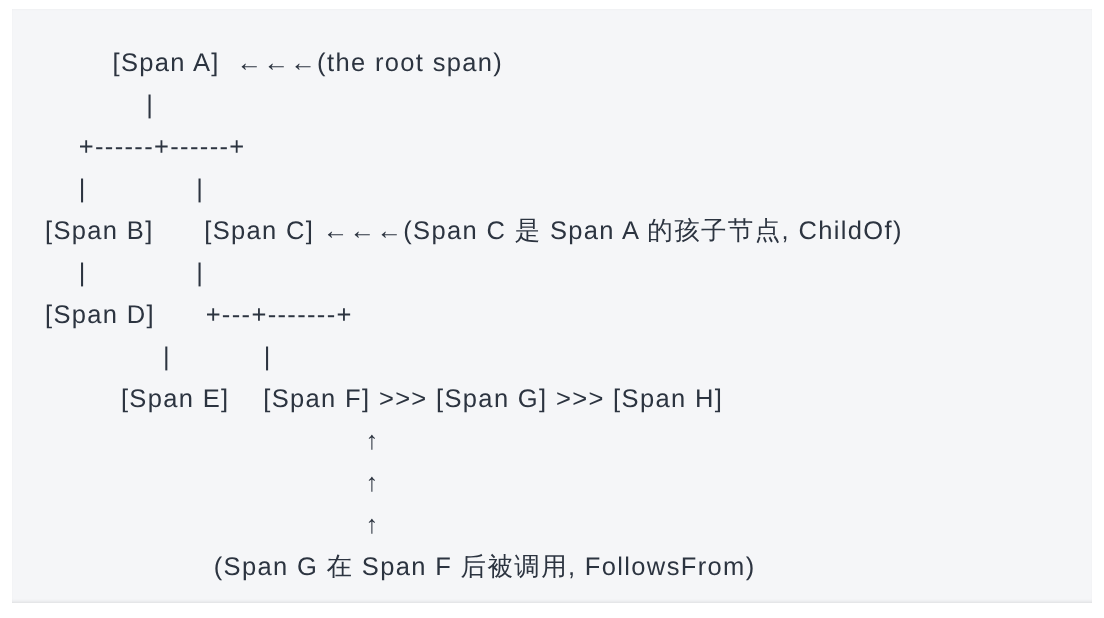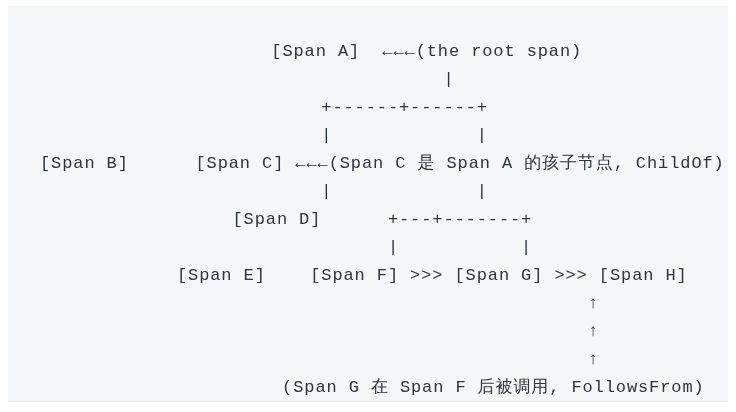--- a/index.html
+++ b/index.html
@@ -27,29 +27,28 @@
     border-bottom: 10px solid #ffffff;
     box-shadow: inset 0 -2px 3px -2px rgba(0,0,0,0.16),
                 inset 0 2px 2px -2px rgba(0,0,0,0.05);
     overflow: hidden;
   }
 
   #ascii-art {
     position: absolute;
     left: 22px;
     top: 22px;
-    margin: 10px;
+    margin: 0;
     padding: 0;
-    font-family: Liberation Mono, monospace;
+    font-family: Liberation Sans, sans-serif;
     font-size: 17px;
     line-height: 28px;
     letter-spacing: 0.9px;
     color: #2c3440;
     white-space: pre;
-    text-align: center;
     -webkit-font-smoothing: antialiased;
   }
 
   .art-line {
     display: block;
     white-space: pre;
     min-height: 28px;
   }
 </style>
 </head>

